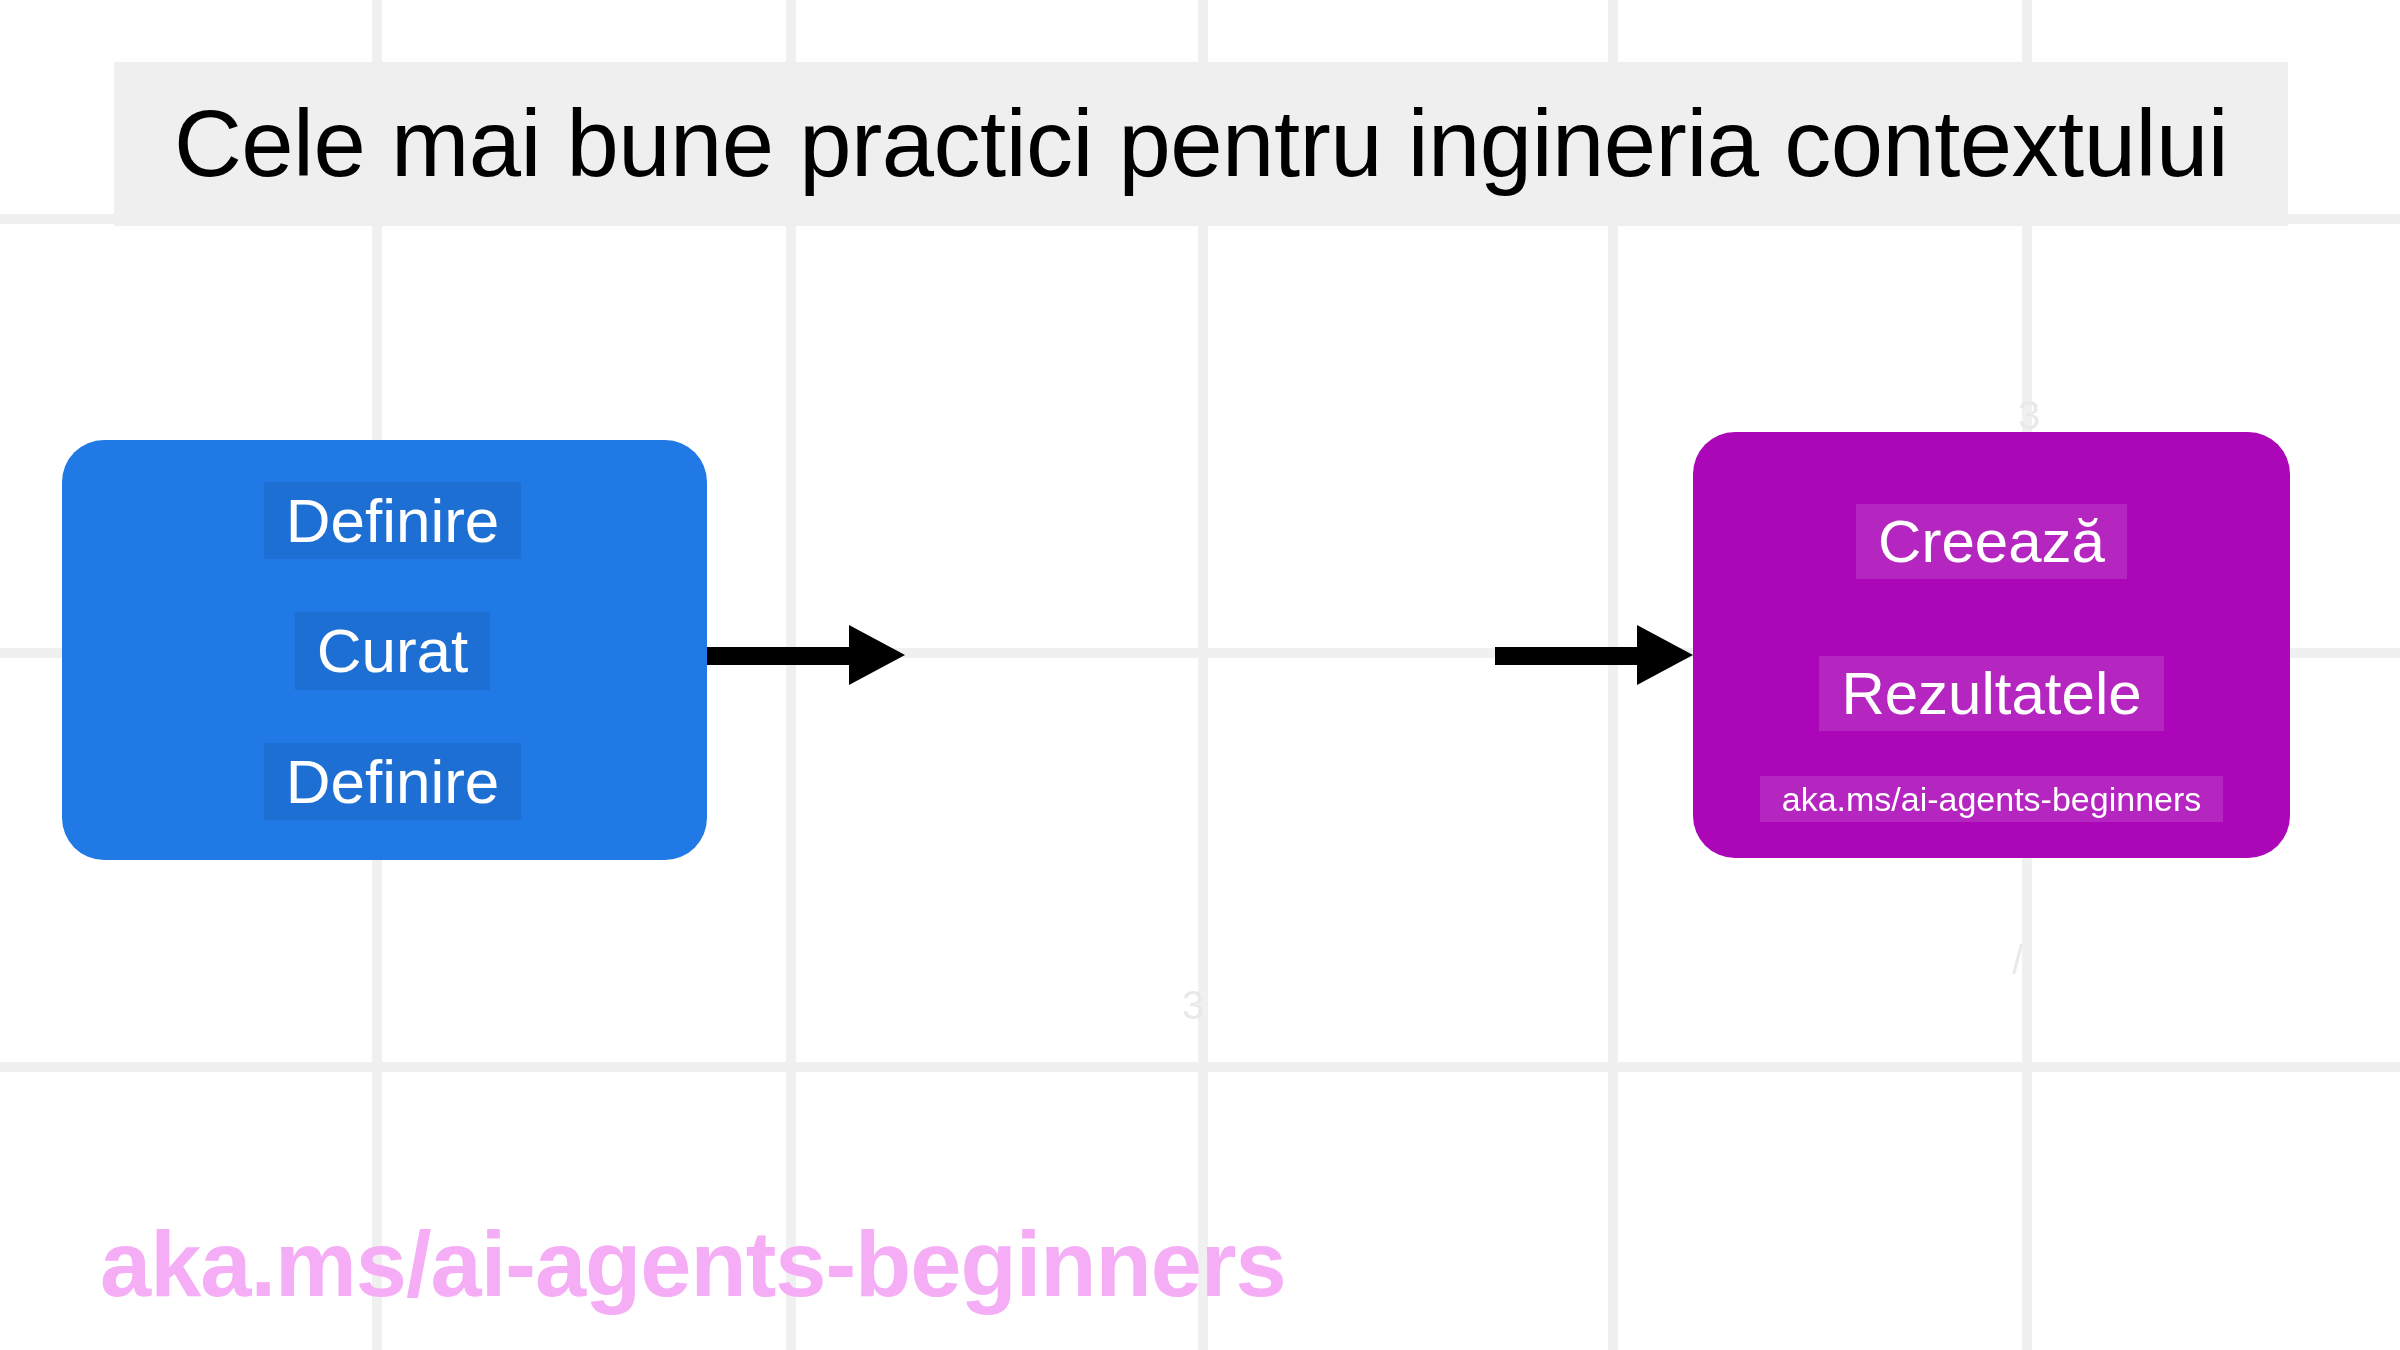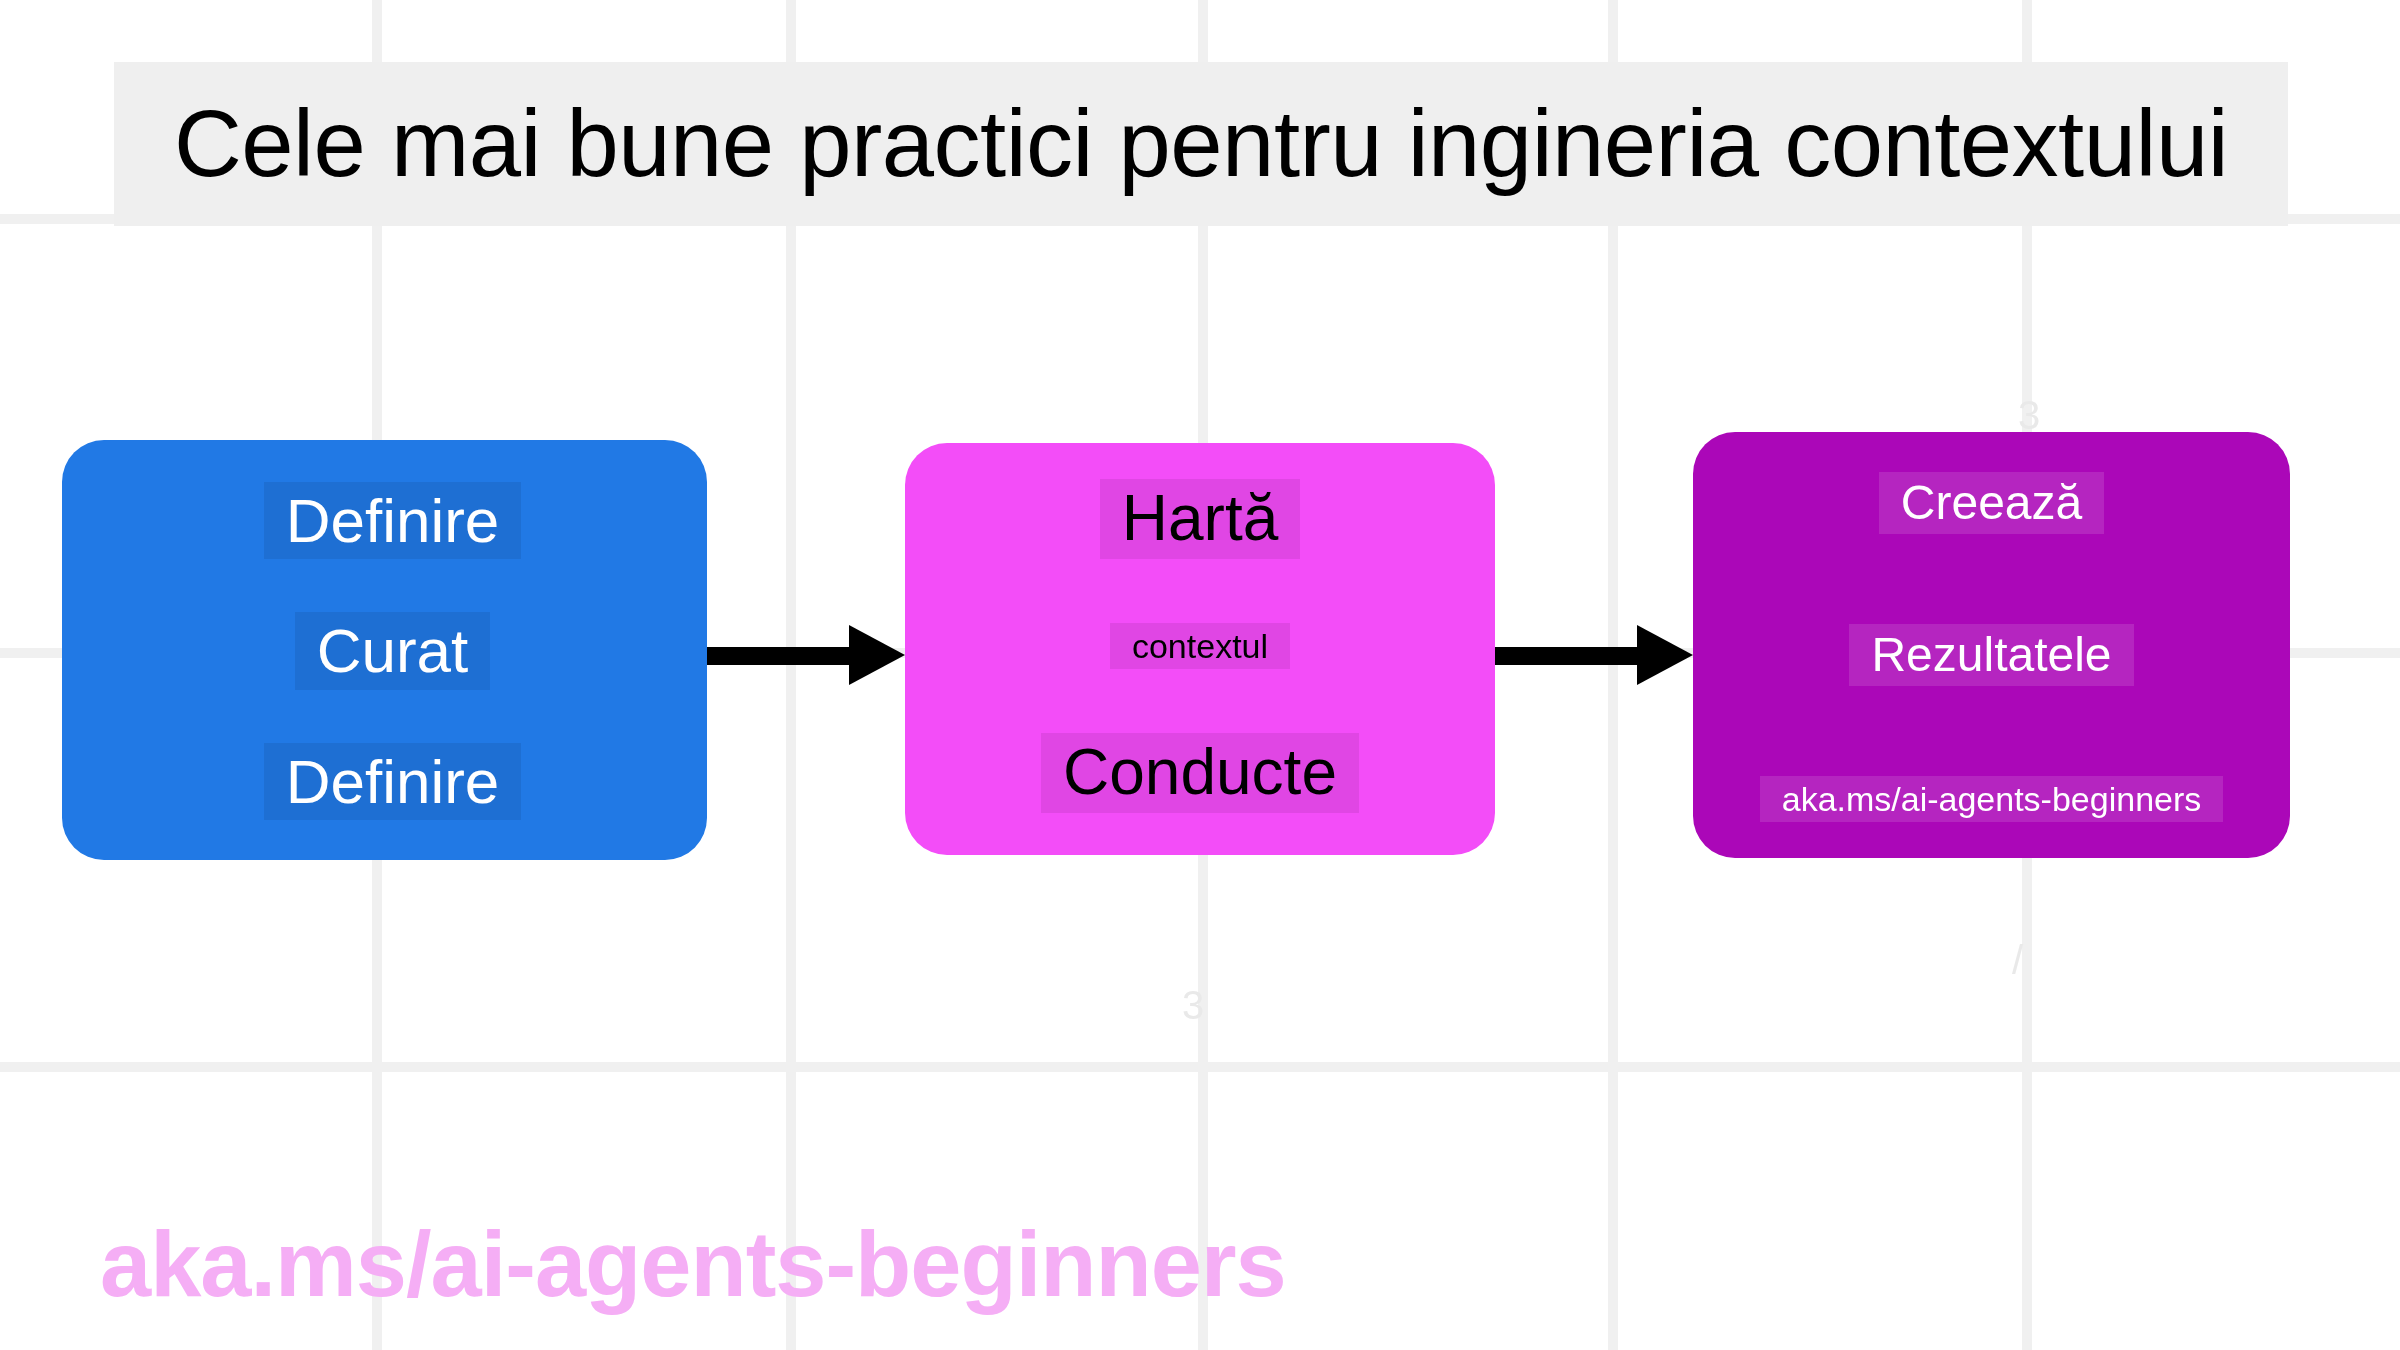--- a/index.html
+++ b/index.html
@@ -82,21 +82,21 @@
   #node-map .big   { font-size:64px; }
   #node-map .small { font-size:34px; }
 
   
   #node-create {
     left:1693px; top:432px; width:597px; height:426px;
     background:#ab07b8;
     padding:40px 0 36px 0;
   }
   #node-create .chip { background:rgba(255,255,255,0.12); color:#ffffff; }
-  #node-create .big   { font-size:48px; }
+  #node-create .big   { font-size:60px;margin-top:32px; }
   #node-create .url   { font-size:34px; }
 
   
   .arrow { position:absolute; height:60px; }
   .arrow .shaft {
     position:absolute;
     left:0; top:22px;
     height:18px;
     background:#000000;
   }
@@ -153,25 +153,20 @@
     <span class="chip">Definire</span>
     <span class="chip">Curat</span>
     <span class="chip">Definire</span>
   </div>
 
   <div class="arrow" id="arrow-1">
     <div class="shaft"></div>
     <div class="head"></div>
   </div>
 
-  <div class="node" id="node-map">
-    <span class="chip big">Hartă</span>
-    <span class="chip small">contextul</span>
-    <span class="chip big">Conducte</span>
-  </div>
 
   <div class="arrow" id="arrow-2">
     <div class="shaft"></div>
     <div class="head"></div>
   </div>
 
   <div class="node" id="node-create">
     <span class="chip big">Creează</span>
     <span class="chip big">Rezultatele</span>
     <span class="chip url">aka.ms/ai-agents-beginners</span>

